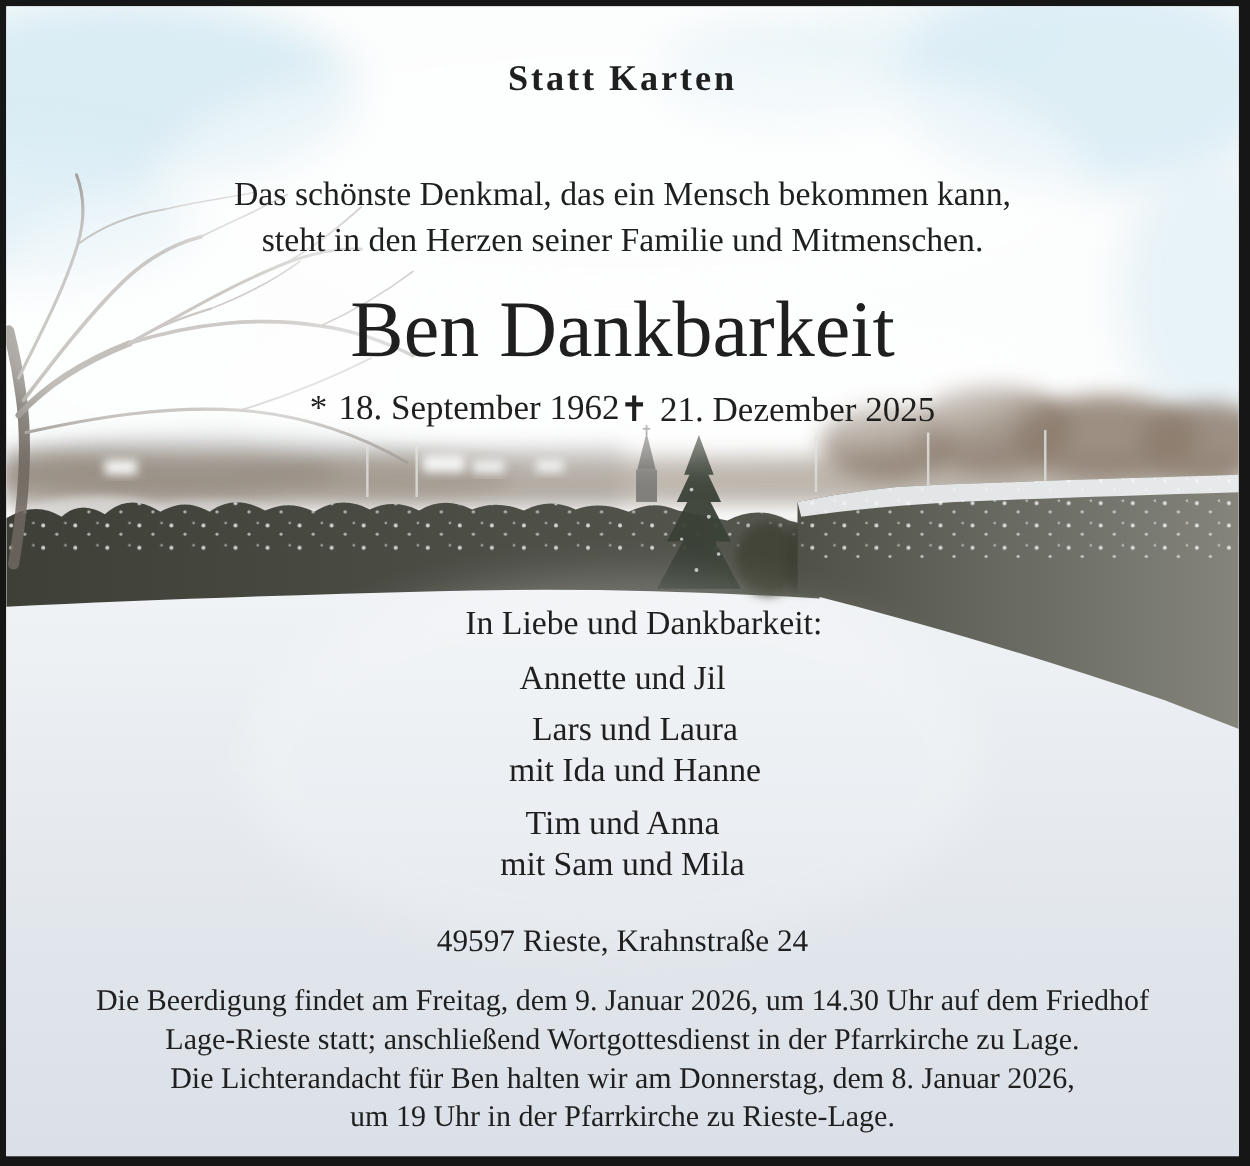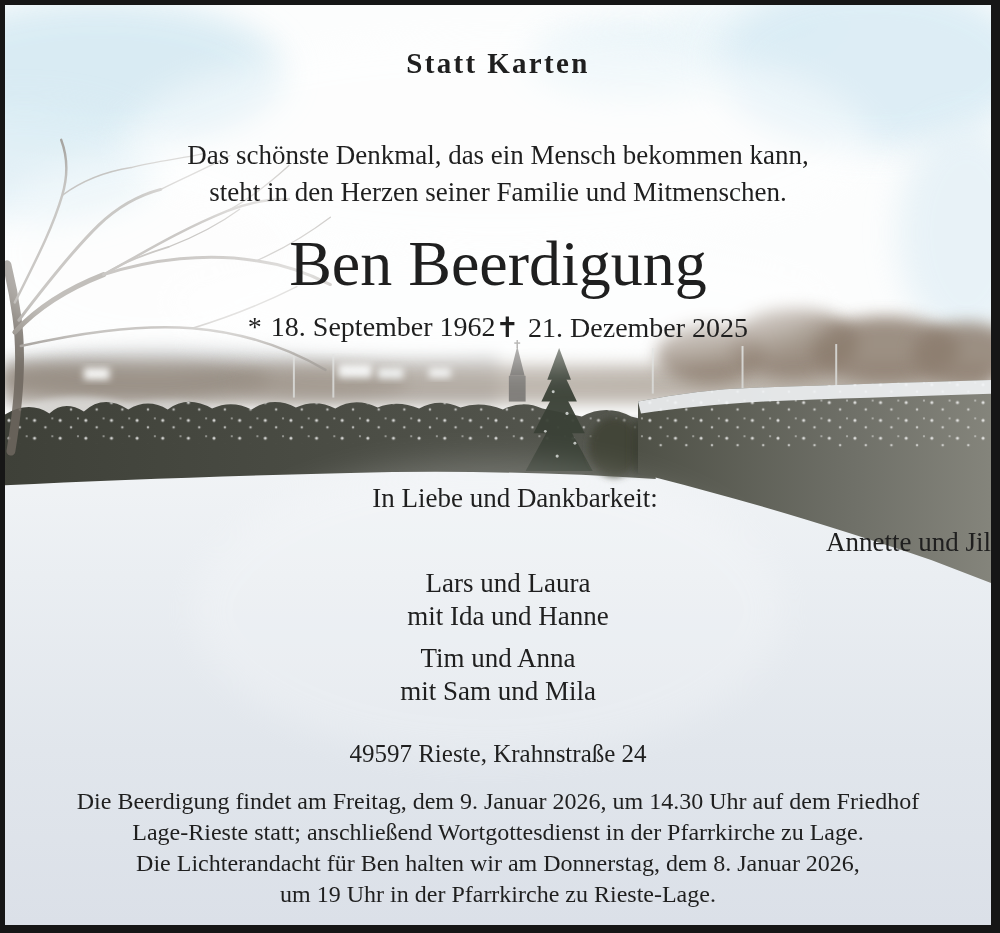--- a/index.html
+++ b/index.html
@@ -17,21 +17,21 @@
   .bg{position:absolute;inset:0;width:100%;height:100%;display:block;}
   .content{position:absolute;inset:0;}
   .t{position:absolute;left:0;right:0;text-align:center;}
   .pre-header{top:42px;font-size:29px;letter-spacing:.08em;font-weight:600;}
   .epigraph{top:132px;font-size:27px;line-height:37px;}
   .name{top:224px;font-size:64px;line-height:70px;}
   .dates{top:306px;font-size:28px;display:flex;justify-content:center;}
   .dates .sym{display:inline-block;margin-right:9px;}
   .cross{font-family:"Liberation Serif","DejaVu Sans",serif;}
   .intro{top:478px;font-size:27px;margin-left:34px;}
-  .mourner-1{top:521px;font-size:27px;line-height:33px;text-align:right;}
+  .mourner-1{top:521px;font-size:27px;line-height:33px;}
   .mourner-2{top:562px;font-size:27px;line-height:33px;margin-left:20px;}
   .mourner-3{top:637px;font-size:27px;line-height:33px;}
   .address{top:735px;font-size:25px;}
   .funeral{top:781px;font-size:24px;line-height:31px;}
   .vigil{top:843px;font-size:24px;line-height:31px;}
 </style>
 </head>
 <body>
 
 <div class="canvas">
@@ -173,21 +173,21 @@
 
   <div class="content">
 
     <div class="t pre-header">Statt Karten</div>
 
     <div class="t epigraph">
       <div>Das schönste Denkmal, das ein Mensch bekommen kann,</div>
       <div>steht in den Herzen seiner Familie und Mitmenschen.</div>
     </div>
 
-    <div class="t name">Ben Beerdigung</div>
+    <div class="t name">Ben Dankbarkeit</div>
 
     <div class="t dates">
       <span>
         <span class="sym">*</span><span>18. September 1962</span>
       </span>
       <span>
         <span class="sym cross">✝</span><span>21. Dezember 2025</span>
       </span>
     </div>
 

